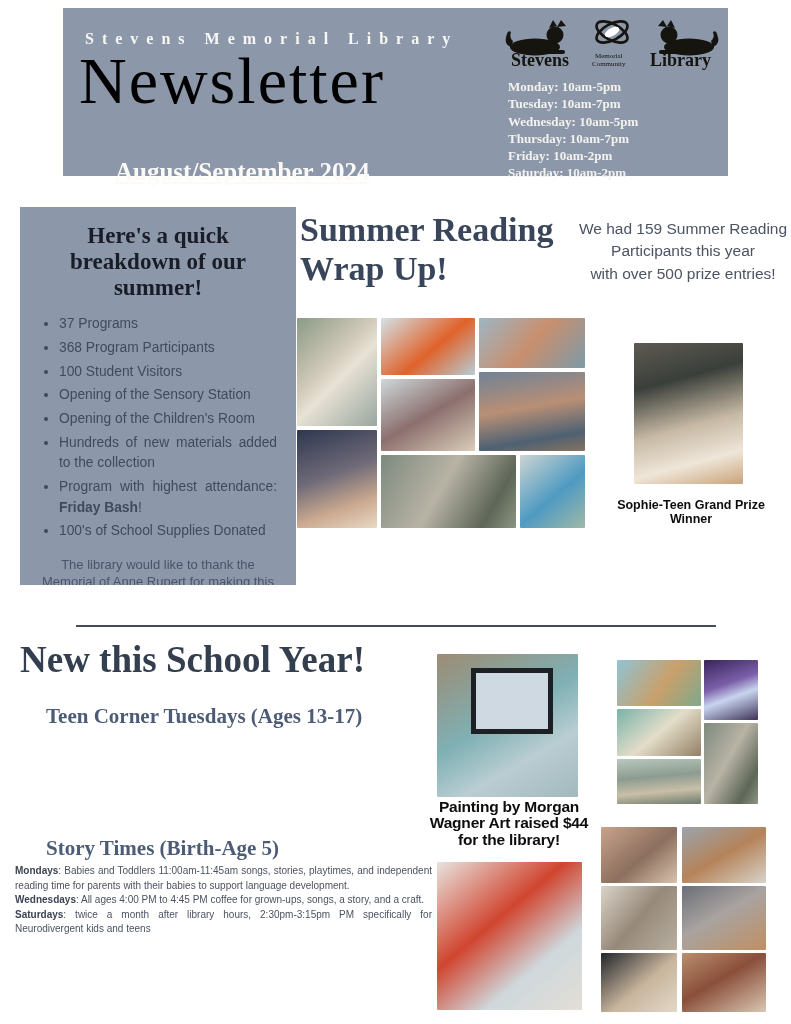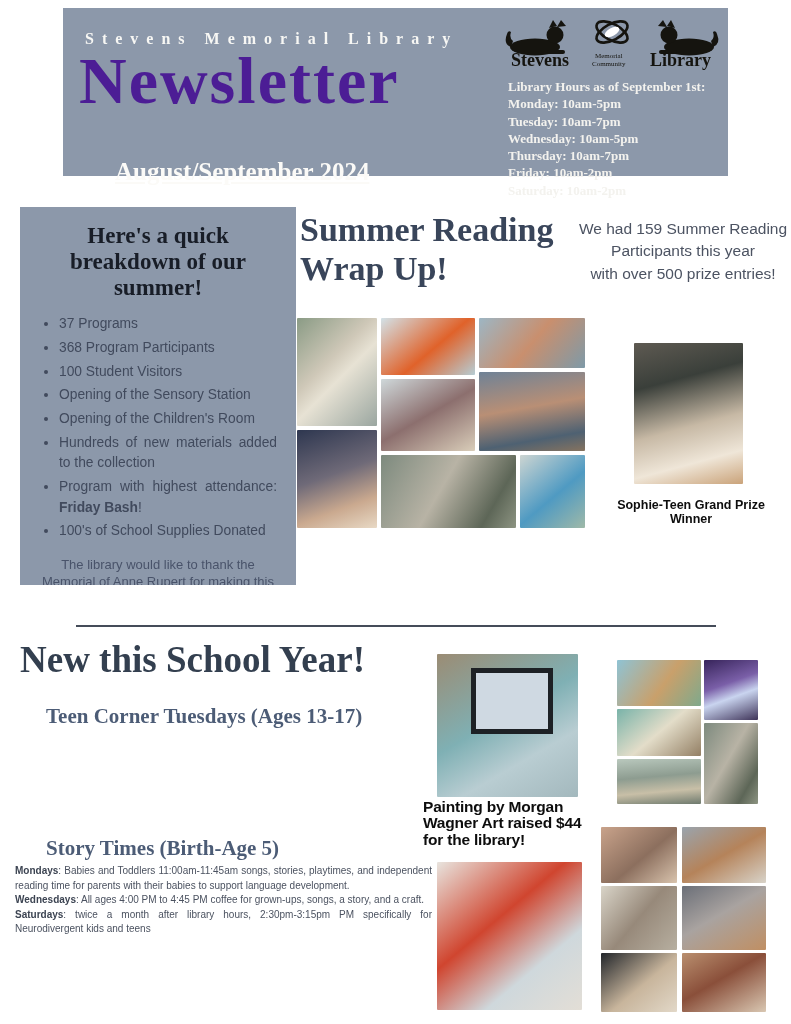--- a/index.html
+++ b/index.html
@@ -4,21 +4,21 @@
 <style>
   html,body{margin:0;padding:0;background:#ffffff;}
   body{width:791px;height:1024px;overflow:hidden;font-family:"Liberation Sans",sans-serif;}
   .canvas{position:relative;width:791px;height:1024px;background:#ffffff;}
   .abs{position:absolute;}
 
   
   .masthead{left:63px;top:8px;width:665px;height:168px;background:#8c98aa;}
   .kicker{left:22px;top:22px;color:#f7f7f4;font-family:"Liberation Serif",serif;font-weight:bold;
           font-size:16px;letter-spacing:8px;white-space:nowrap;}
-  .news-title{left:16px;top:40px;color:#4c1d95;font-family:"Liberation Serif",serif;font-weight:bold;
+  .news-title{left:16px;top:40px;color:#000000;font-family:"Liberation Serif",serif;font-weight:normal;
           font-size:66px;letter-spacing:2px;line-height:1.0;}
   .issue{left:52px;top:150px;color:#fbfaf7;font-family:"Liberation Serif",serif;font-weight:bold;font-size:25px;text-decoration:underline;}
   .logo{left:440px;top:6px;width:218px;height:58px;}
   .hours{left:445px;top:70px;width:215px;color:#f3f2ee;font-family:"Liberation Serif",serif;
          font-weight:bold;font-size:13px;line-height:1.33;}
 
   
   .panel{left:20px;top:207px;width:276px;height:378px;background:#8c98aa;box-sizing:border-box;
          padding:16px 19px 12px 19px;overflow:hidden;}
   .panel h2{margin:0;text-align:center;color:#181d27;font-family:"Liberation Serif",serif;
@@ -44,21 +44,21 @@
   .sub-head{color:#4c5c76;font-family:"Liberation Serif",serif;font-weight:bold;font-size:21px;}
   .teen-head{left:46px;top:704px;}
   .teen-body{left:15px;top:736px;width:417px;color:#4b5260;font-size:15px;line-height:1.47;text-align:justify;}
   .story-head{left:46px;top:836px;}
   .story-body{left:15px;top:864px;width:417px;color:#4b5260;font-size:10px;line-height:1.45;text-align:justify;}
   .story-body b{color:#3c4452;}
 
   
   .bluey{left:437px;top:654px;width:141px;height:143px;}
   .bluey .frame{position:absolute;left:34px;top:14px;width:72px;height:56px;background:#cfd9e2;border:5px solid #1d2125;}
-  .paint-cap{left:423px;top:799px;width:172px;text-align:left;color:#0d0d0d;font-weight:bold;
+  .paint-cap{left:423px;top:799px;width:172px;text-align:center;color:#0d0d0d;font-weight:bold;
              font-size:15.5px;line-height:1.06;letter-spacing:-0.2px;}
   .minicollage{left:617px;top:660px;width:141px;height:144px;}
   .craft{left:437px;top:862px;width:145px;height:148px;}
   .grid6{left:601px;top:827px;width:165px;height:185px;}
 
   
   .ph{position:absolute;border-radius:1px;}
   .ph-check{background:linear-gradient(135deg,#8a9b85,#cfc8b8 40%,#e7e2d4 55%,#9aa6a0);}
   .ph-darktable{background:linear-gradient(160deg,#2e3750,#6f6a78 45%,#caa98f 75%,#e8d9c5);}
   .ph-orange{background:linear-gradient(140deg,#d3e2e8,#e0622a 55%,#b6cdd4);}
@@ -108,21 +108,20 @@
           <ellipse cx="109" cy="18" rx="8" ry="4" fill="#fff" stroke="none" transform="rotate(-28 109 18)"></ellipse>
         </g>
         <text x="8" y="52" font-family="Liberation Serif, serif" font-weight="bold" font-size="18" fill="#15140f">Stevens</text>
         <text x="92" y="44" font-family="Liberation Serif, serif" font-size="7" fill="#15140f">Memorial</text>
         <text x="89" y="52" font-family="Liberation Serif, serif" font-size="7" fill="#15140f">Community</text>
         <text x="147" y="52" font-family="Liberation Serif, serif" font-weight="bold" font-size="18" fill="#15140f">Library</text>
       </svg>
     </div>
 
     <div class="abs hours">
-      <div>Library Hours as of September 1st:</div>
       <div>Monday: 10am-5pm</div>
       <div>Tuesday: 10am-7pm</div>
       <div>Wednesday: 10am-5pm</div>
       <div>Thursday: 10am-7pm</div>
       <div>Friday: 10am-2pm</div>
       <div>Saturday: 10am-2pm</div>
     </div>
   </div>
 
   <div class="abs panel">

